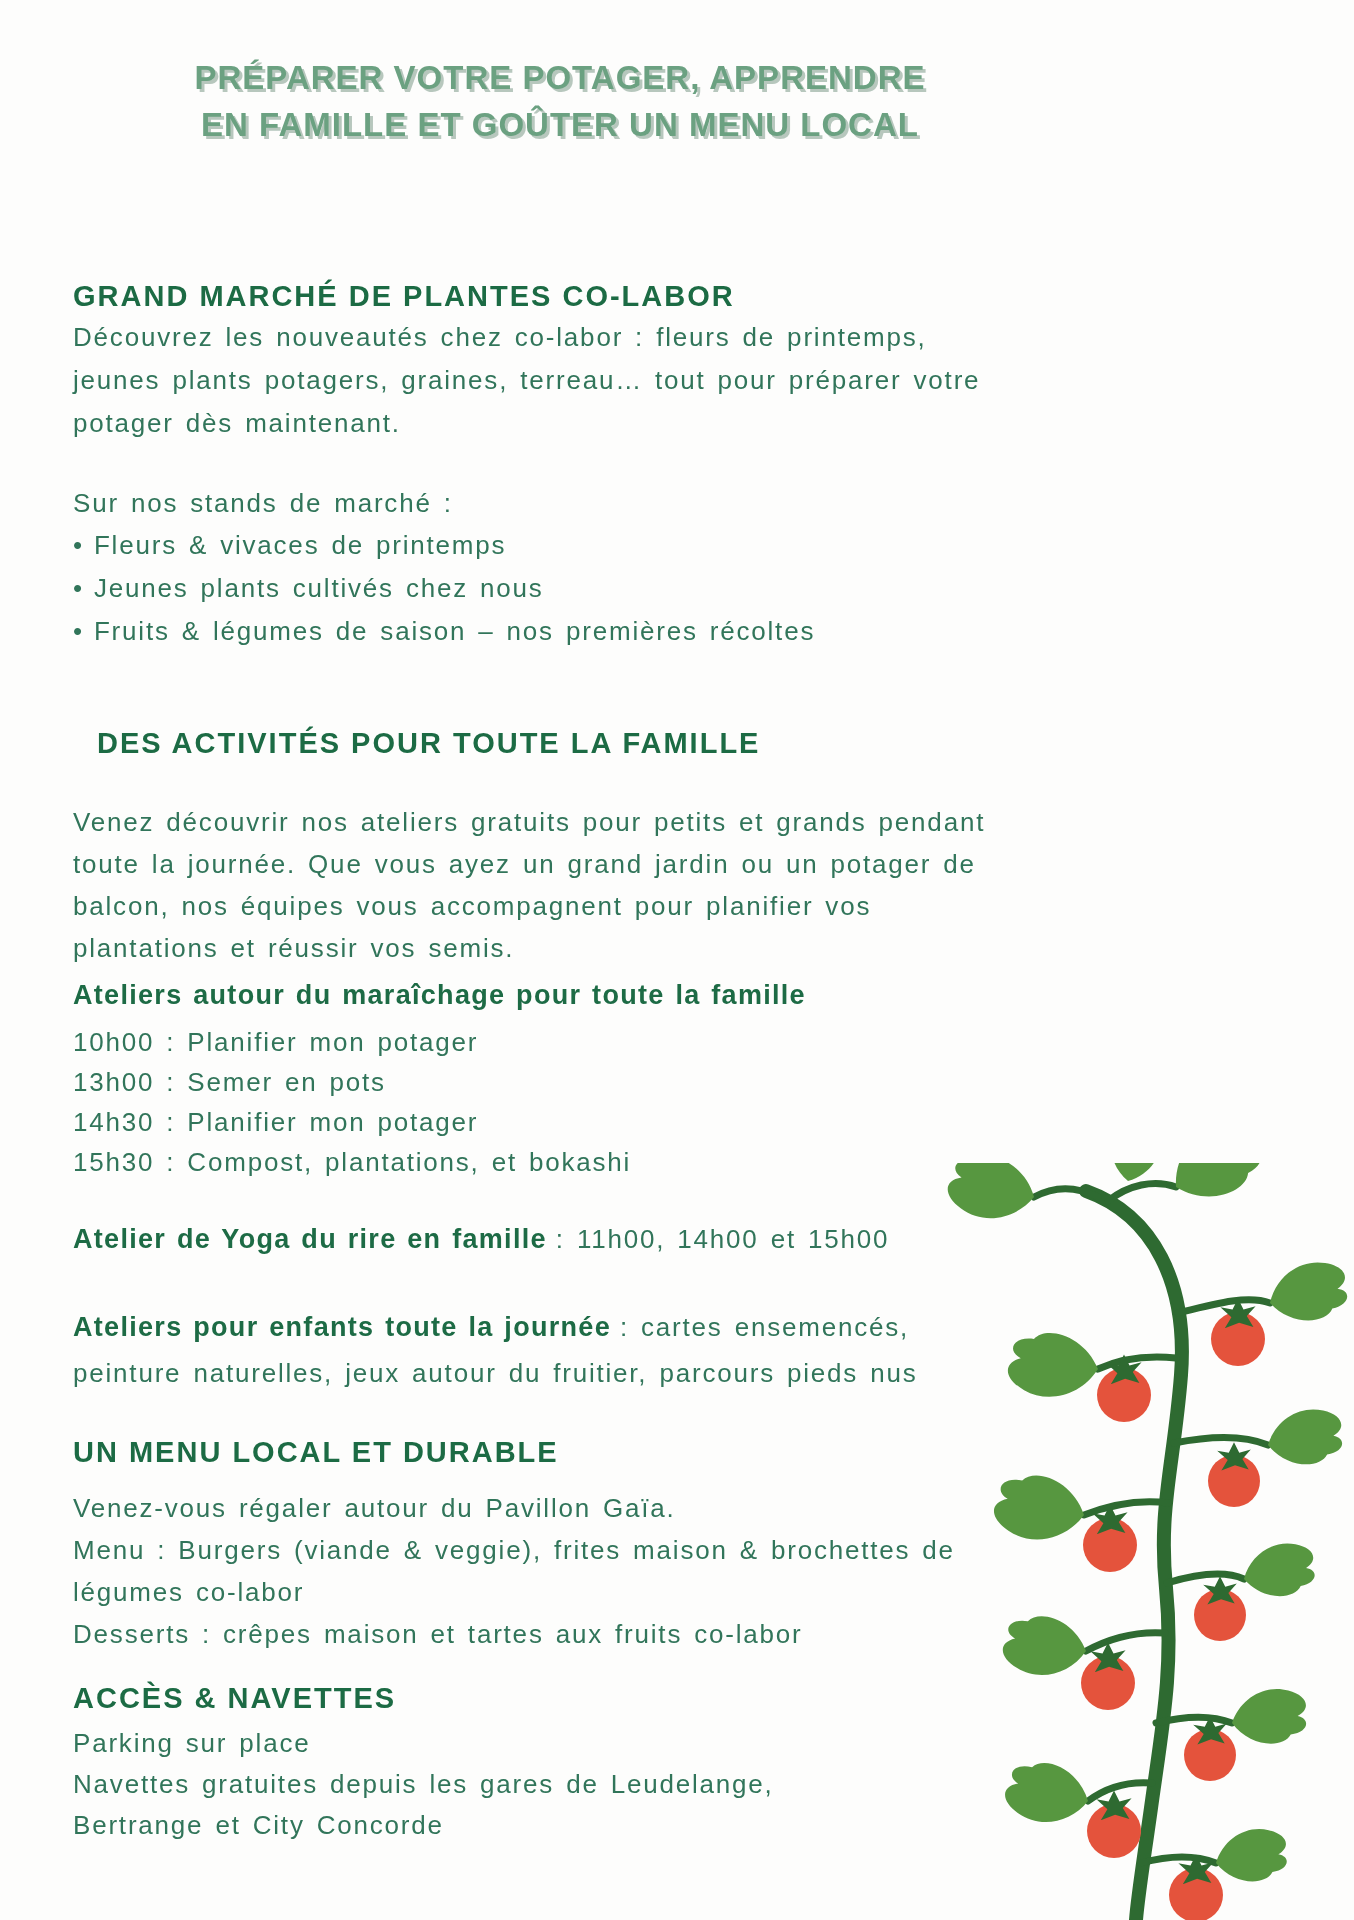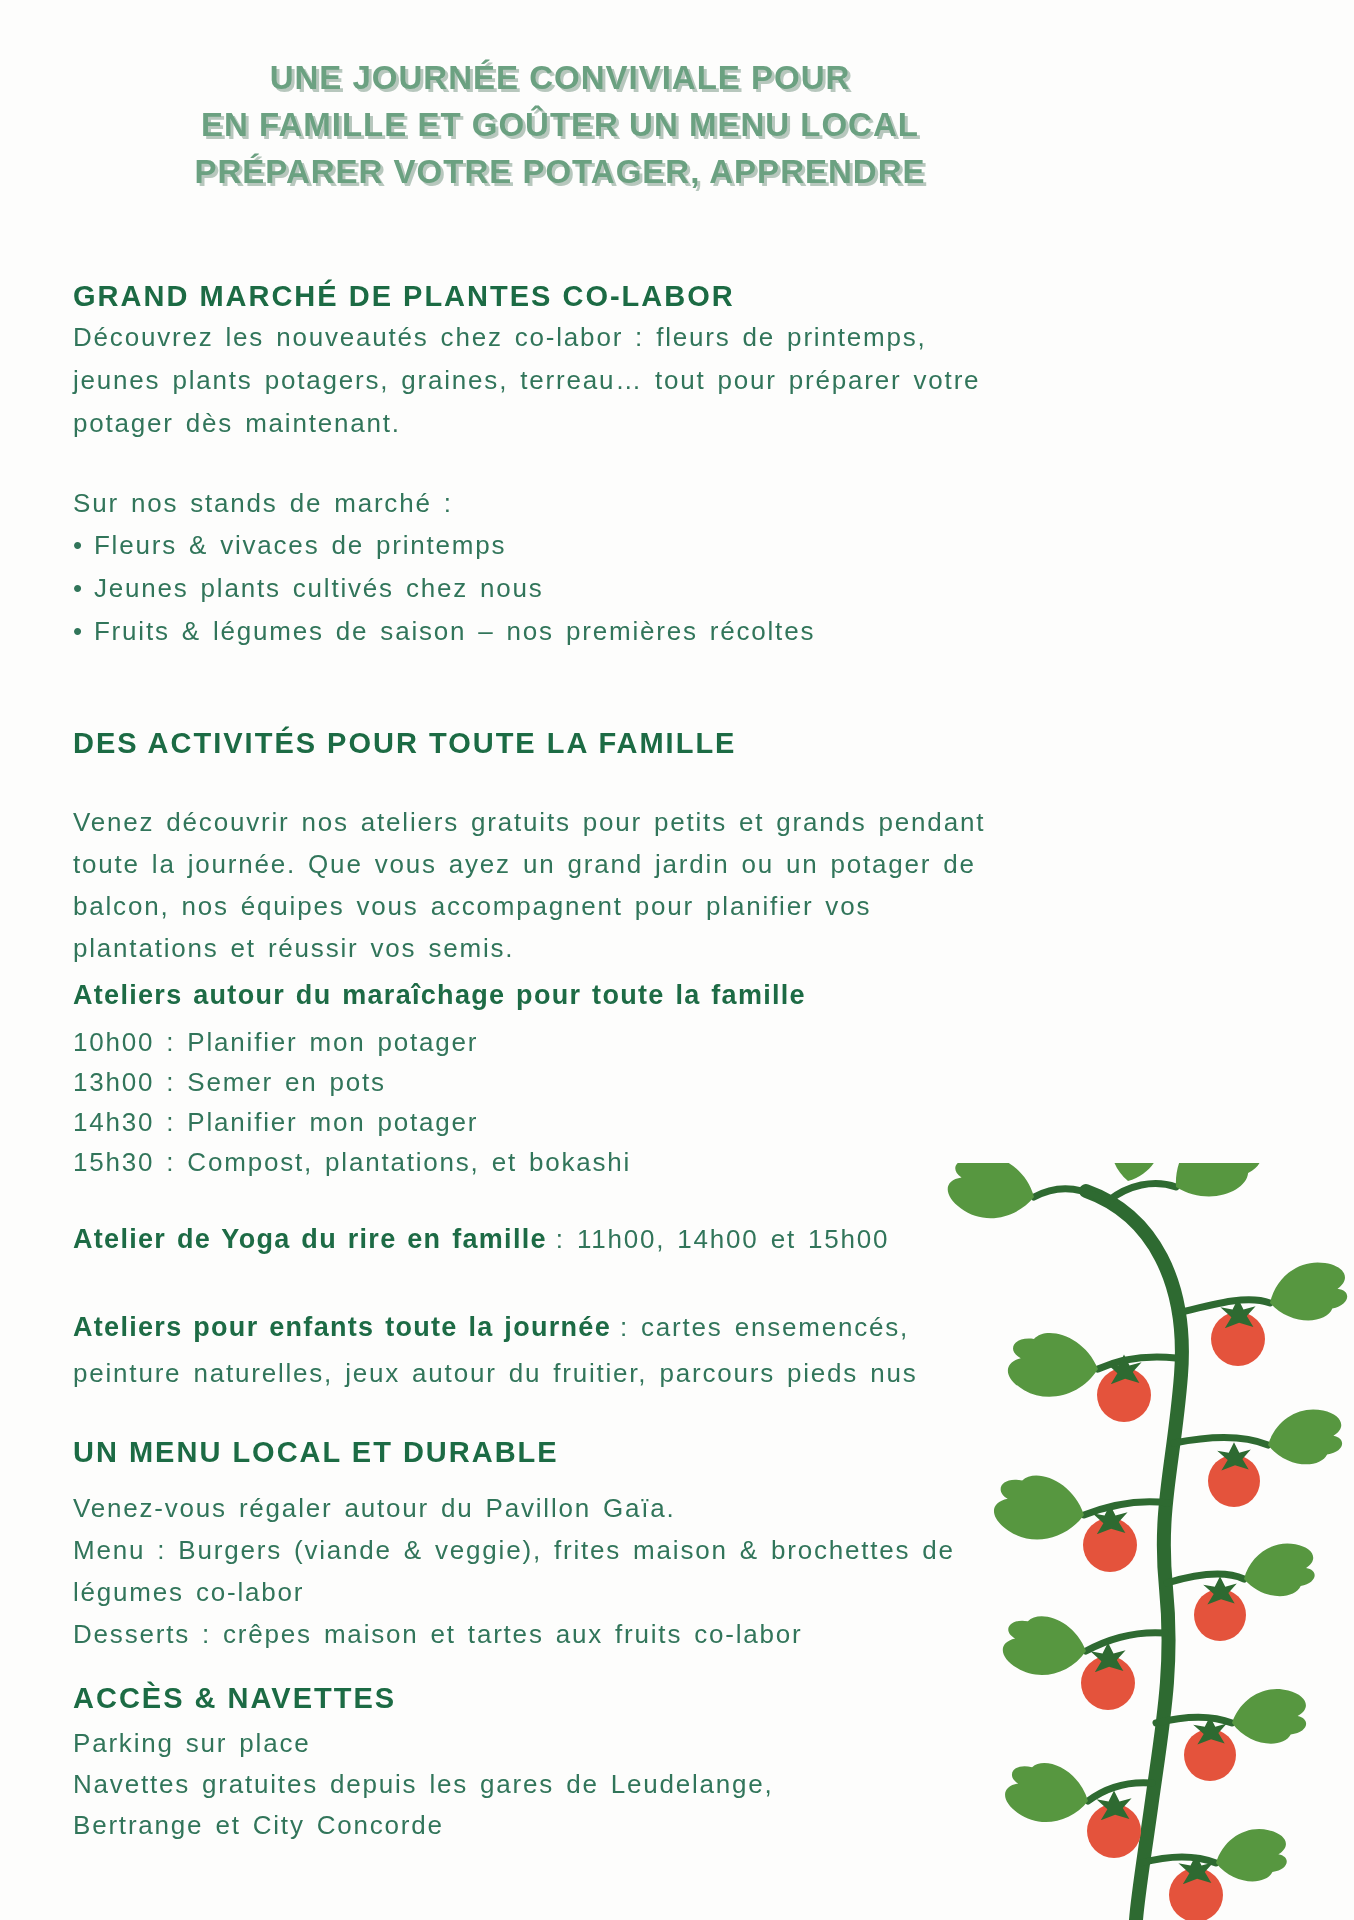--- a/index.html
+++ b/index.html
@@ -44,42 +44,41 @@
     color:#31755a;margin-left:9px;
   }
   .bullet-char{margin-right:10px;}
 
   .vine{position:absolute;left:938px;top:1163px;width:418px;height:757px;}
 </style>
 </head>
 <body>
 
 <div class="abs page-title">
-  <div class="nowrap">UNE JOURNÉE CONVIVIALE POUR</div>
+  <div class="nowrap">PRÉPARER VOTRE POTAGER, APPRENDRE</div>
   <div class="nowrap">EN FAMILLE ET GOÛTER UN MENU LOCAL</div>
-  <div class="nowrap">PRÉPARER VOTRE POTAGER, APPRENDRE</div>
 </div>
 
 <div class="abs section-heading" style="top:280px;">GRAND MARCHÉ DE PLANTES CO-LABOR</div>
 
 <div class="abs body-text" style="top:316px;">
   <div>Découvrez les nouveautés chez co-labor : fleurs de printemps,</div>
   <div>jeunes plants potagers, graines, terreau… tout pour préparer votre</div>
   <div>potager dès maintenant.</div>
 </div>
 
 <div class="abs body-text" style="top:482px;">Sur nos stands de marché :</div>
 
 <div class="abs body-text" style="top:524px;">
   <div><span class="bullet-char">•</span><span>Fleurs &amp; vivaces de printemps</span></div>
   <div><span class="bullet-char">•</span><span>Jeunes plants cultivés chez nous</span></div>
   <div><span class="bullet-char">•</span><span>Fruits &amp; légumes de saison – nos premières récoltes</span></div>
 </div>
 
-<div class="abs section-heading" style="top:727px;">DES ACTIVITÉS POUR TOUTE LA FAMILLE</div>
+<div class="abs section-heading" style="top:727px;margin-left:24px;">DES ACTIVITÉS POUR TOUTE LA FAMILLE</div>
 
 <div class="abs body-text lh42" style="top:775px;">
   <div>Venez découvrir nos ateliers gratuits pour petits et grands pendant</div>
   <div>toute la journée. Que vous ayez un grand jardin ou un potager de</div>
   <div>balcon, nos équipes vous accompagnent pour planifier vos</div>
   <div>plantations et réussir vos semis.</div>
 </div>
 
 <div class="abs subhead-bold" style="top:980px;">Ateliers autour du maraîchage pour toute la famille</div>
 

